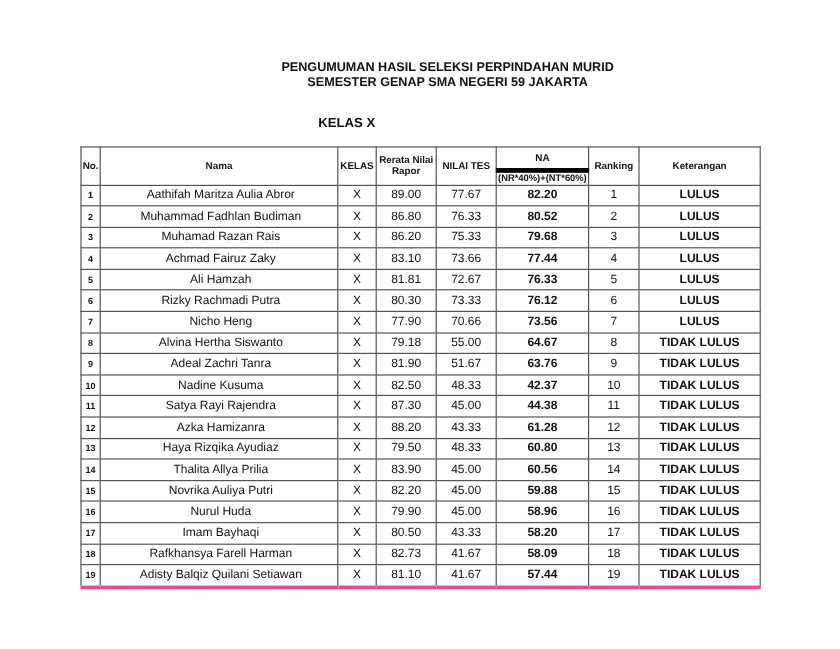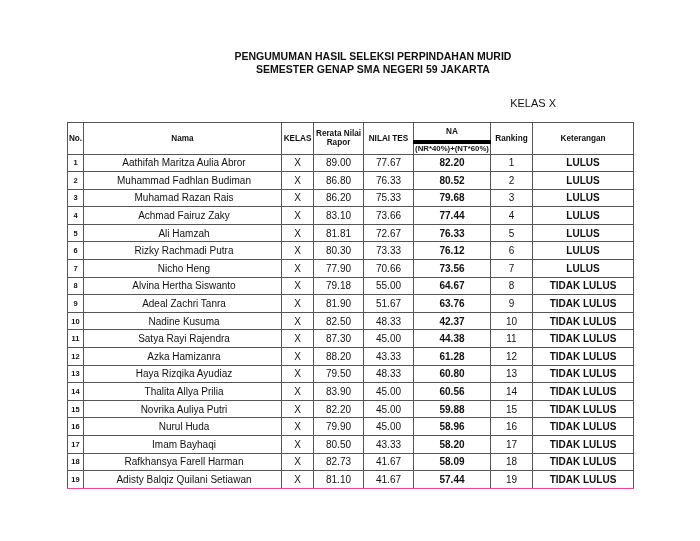--- a/index.html
+++ b/index.html
@@ -1,37 +1,37 @@
 <!DOCTYPE html>
 <html><head>
 <meta charset="utf-8">
 <style>
   html, body { margin: 0; padding: 0; background: #ffffff; }
   body { width: 700px; height: 541px; position: relative; overflow: hidden;
          font-family: "Liberation Sans", sans-serif; color: #111; }
   .titles { position: absolute; left: 0; top: 50px; width: 700px; text-align: center;
             font-weight: bold; font-size: 10.5px; line-height: 13px; padding-left: 12px; }
   .titles div { margin-left: 22px; }
-  .kelas-title { position: absolute; left: 0; top: 97px; width: 556px; text-align: right;
-                 font-weight: normal; font-size: 11px; }
+  .kelas-title { position: absolute; left: 0; top: 97px; width: 556px; text-align: center;
+                 font-weight: bold; font-size: 11px; }
   .kelas-title span { margin-left: 22px; }
   table { position: absolute; left: 67px; top: 122px; border-collapse: collapse;
           table-layout: fixed; font-size: 10px; }
   td, th { border: 1px solid #555; padding: 0; height: 16.6px; text-align: center;
            white-space: nowrap; overflow: hidden; }
   th { font-weight: bold; font-size: 8.2px; line-height: 9.5px; }
   th.na-top { height: 12px; border-bottom: 4px solid #000000; }
   th.na-bot { height: 8px; font-size: 7.8px; }
   td.no { font-weight: bold; font-size: 7.5px; }
   td.nama { text-align: center; padding-left: 3px; font-size: 10px; }
   td.bold { font-weight: bold; }
   td.ket { font-weight: bold; font-size: 10px; }
   tr.hdr th { height: 17px; }
   
-  tbody tr:last-child td { border-bottom: 1px solid #ec4899; margin-top: 36px; }
+  tbody tr:last-child td { border-bottom: 3px solid #ec4899; margin-top: 36px; }
 </style>
 </head>
 <body>
 
 <div class="titles">
   <div>PENGUMUMAN HASIL SELEKSI PERPINDAHAN MURID</div>
   <div>SEMESTER GENAP SMA NEGERI 59 JAKARTA</div>
 </div>
 <div class="kelas-title">
   <span>KELAS X</span>

